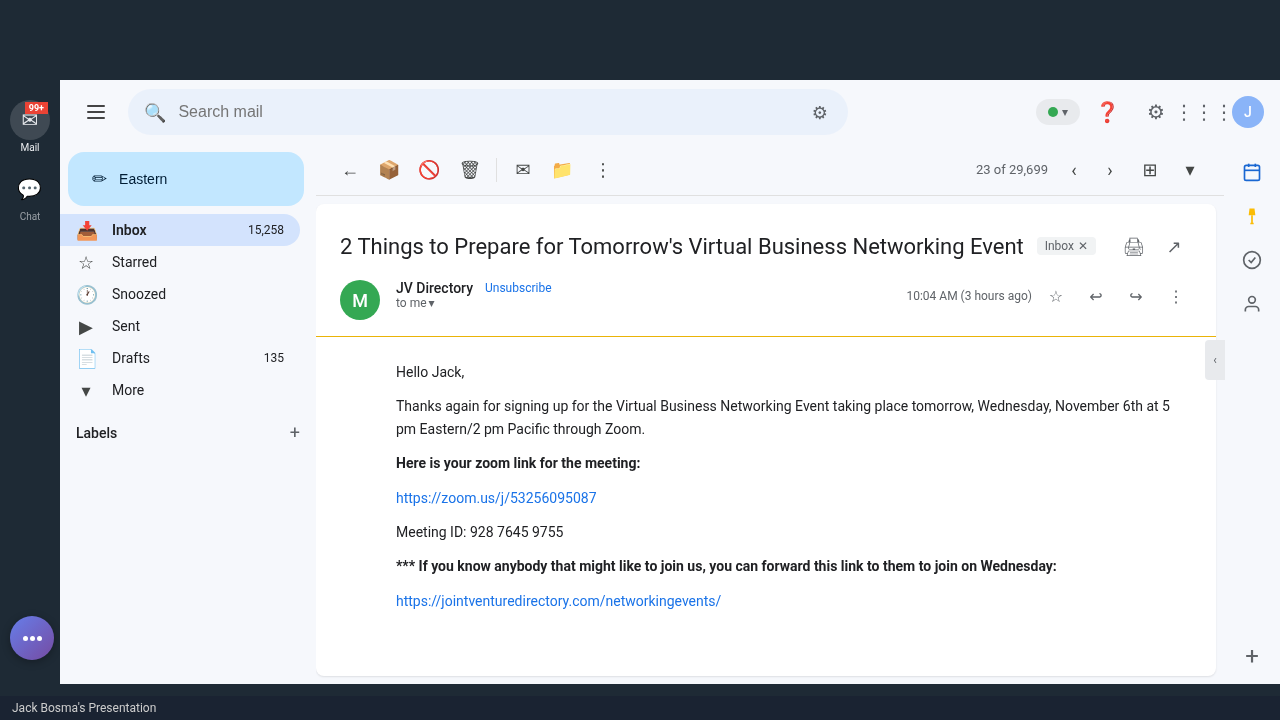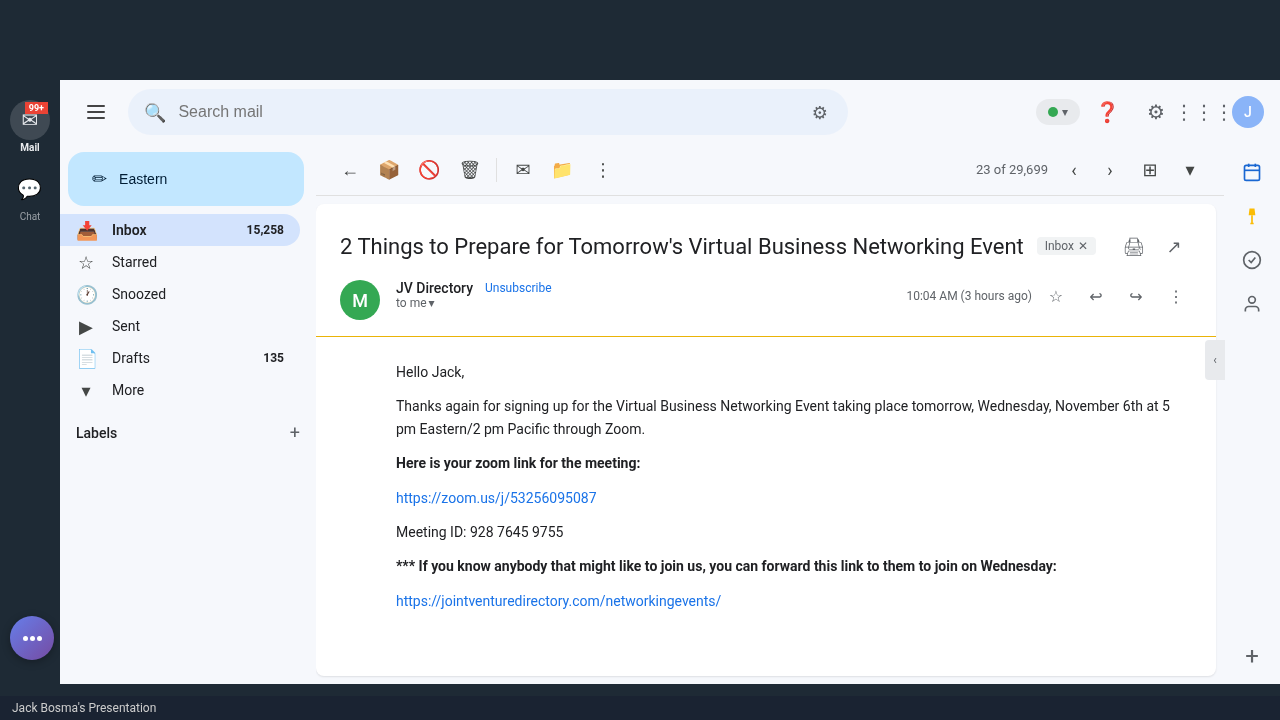--- a/index.html
+++ b/index.html
@@ -194,21 +194,21 @@
     }
     .nav-item.active {
       background: #d3e3fd;
       font-weight: 600;
     }
     .nav-icon { font-size: 18px; color: #444746; width: 20px; text-align: center; }
     .nav-label { flex: 1; }
     .nav-count {
       font-size: 12px;
       color: #202124;
-      font-weight: 700;
+      font-weight: 400;
     }
 
     
     .email-area {
       flex: 1;
       display: flex;
       flex-direction: column;
       overflow: hidden;
       background: #f6f8fc;
     }
@@ -454,21 +454,21 @@
       color: #9aa0a6;
     }
     .left-chat-item {
       display: flex;
       flex-direction: column;
       align-items: center;
       gap: 2px;
       cursor: pointer;
       padding: 4px 0;
     }
-    .left-chat-item.active .left-chat-label { color: #e8eaed; font-weight: bold; }
+    .left-chat-item.active .left-chat-label { color: #e8eaed; }
 
     
     .notif-bubble {
       position: absolute;
       bottom: 60px;
       left: 10px;
       width: 44px;
       height: 44px;
       background: linear-gradient(135deg, #667eea 0%, #764ba2 100%);
       border-radius: 50%;

